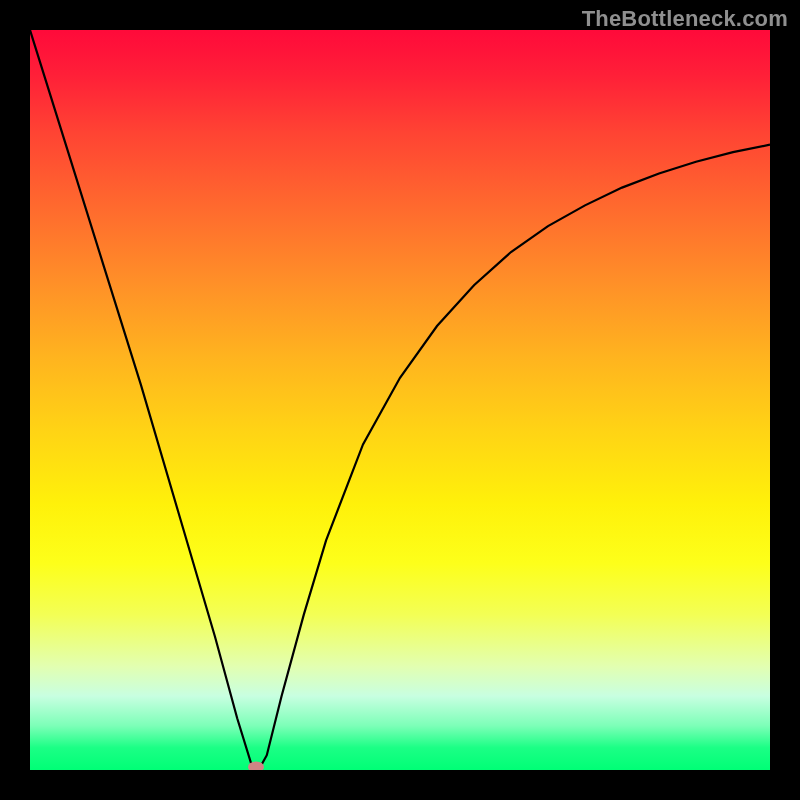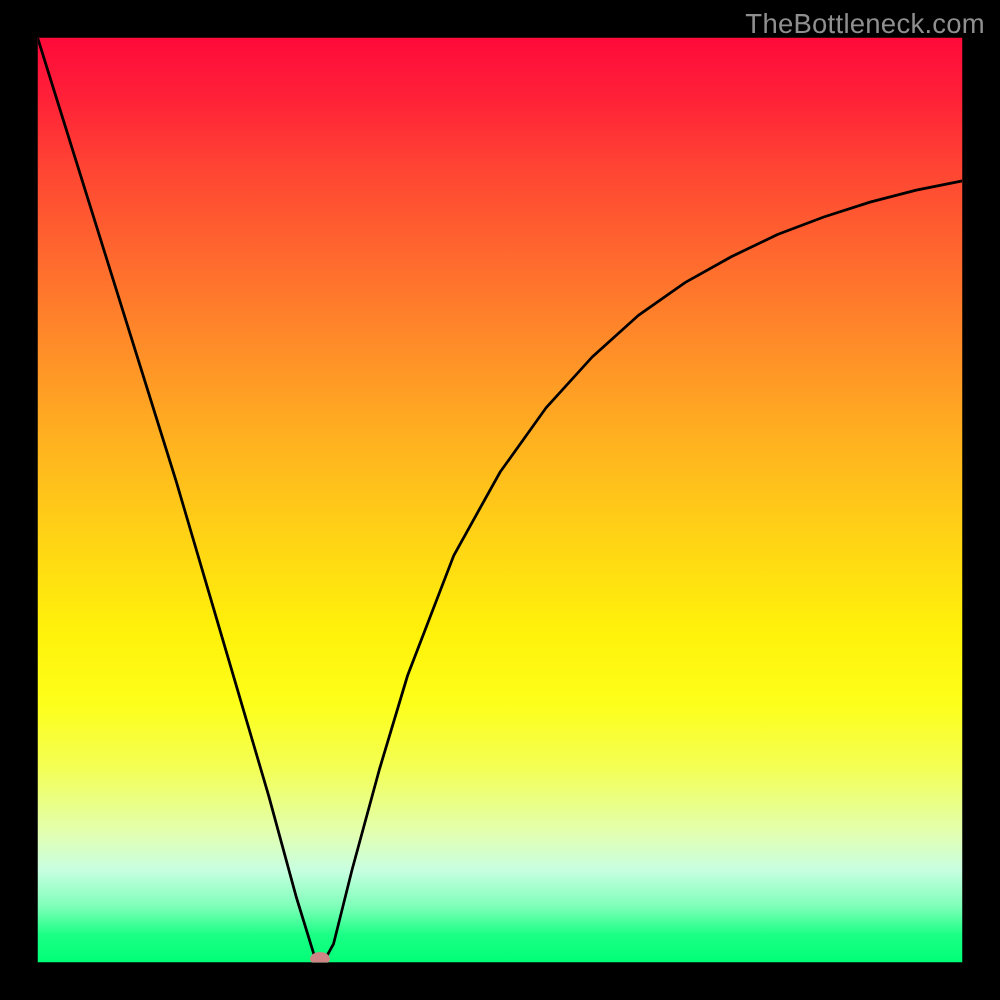--- a/index.html
+++ b/index.html
@@ -60,21 +60,21 @@
     background: #cf8585;
     border-radius: 50%;
     transform: translate(-50%, -50%);
   }
   .watermark {
     position: absolute;
     top: 6px;
     right: 12px;
     color: #8f8f8f;
     font-size: 22px;
-    font-weight: 400;
+    font-weight: 700;
     letter-spacing: 0.2px;
     user-select: none;
   }
 </style>
 </head>
 <body>
 
 <div class="frame">
 
   <div class="watermark">TheBottleneck.com</div>

